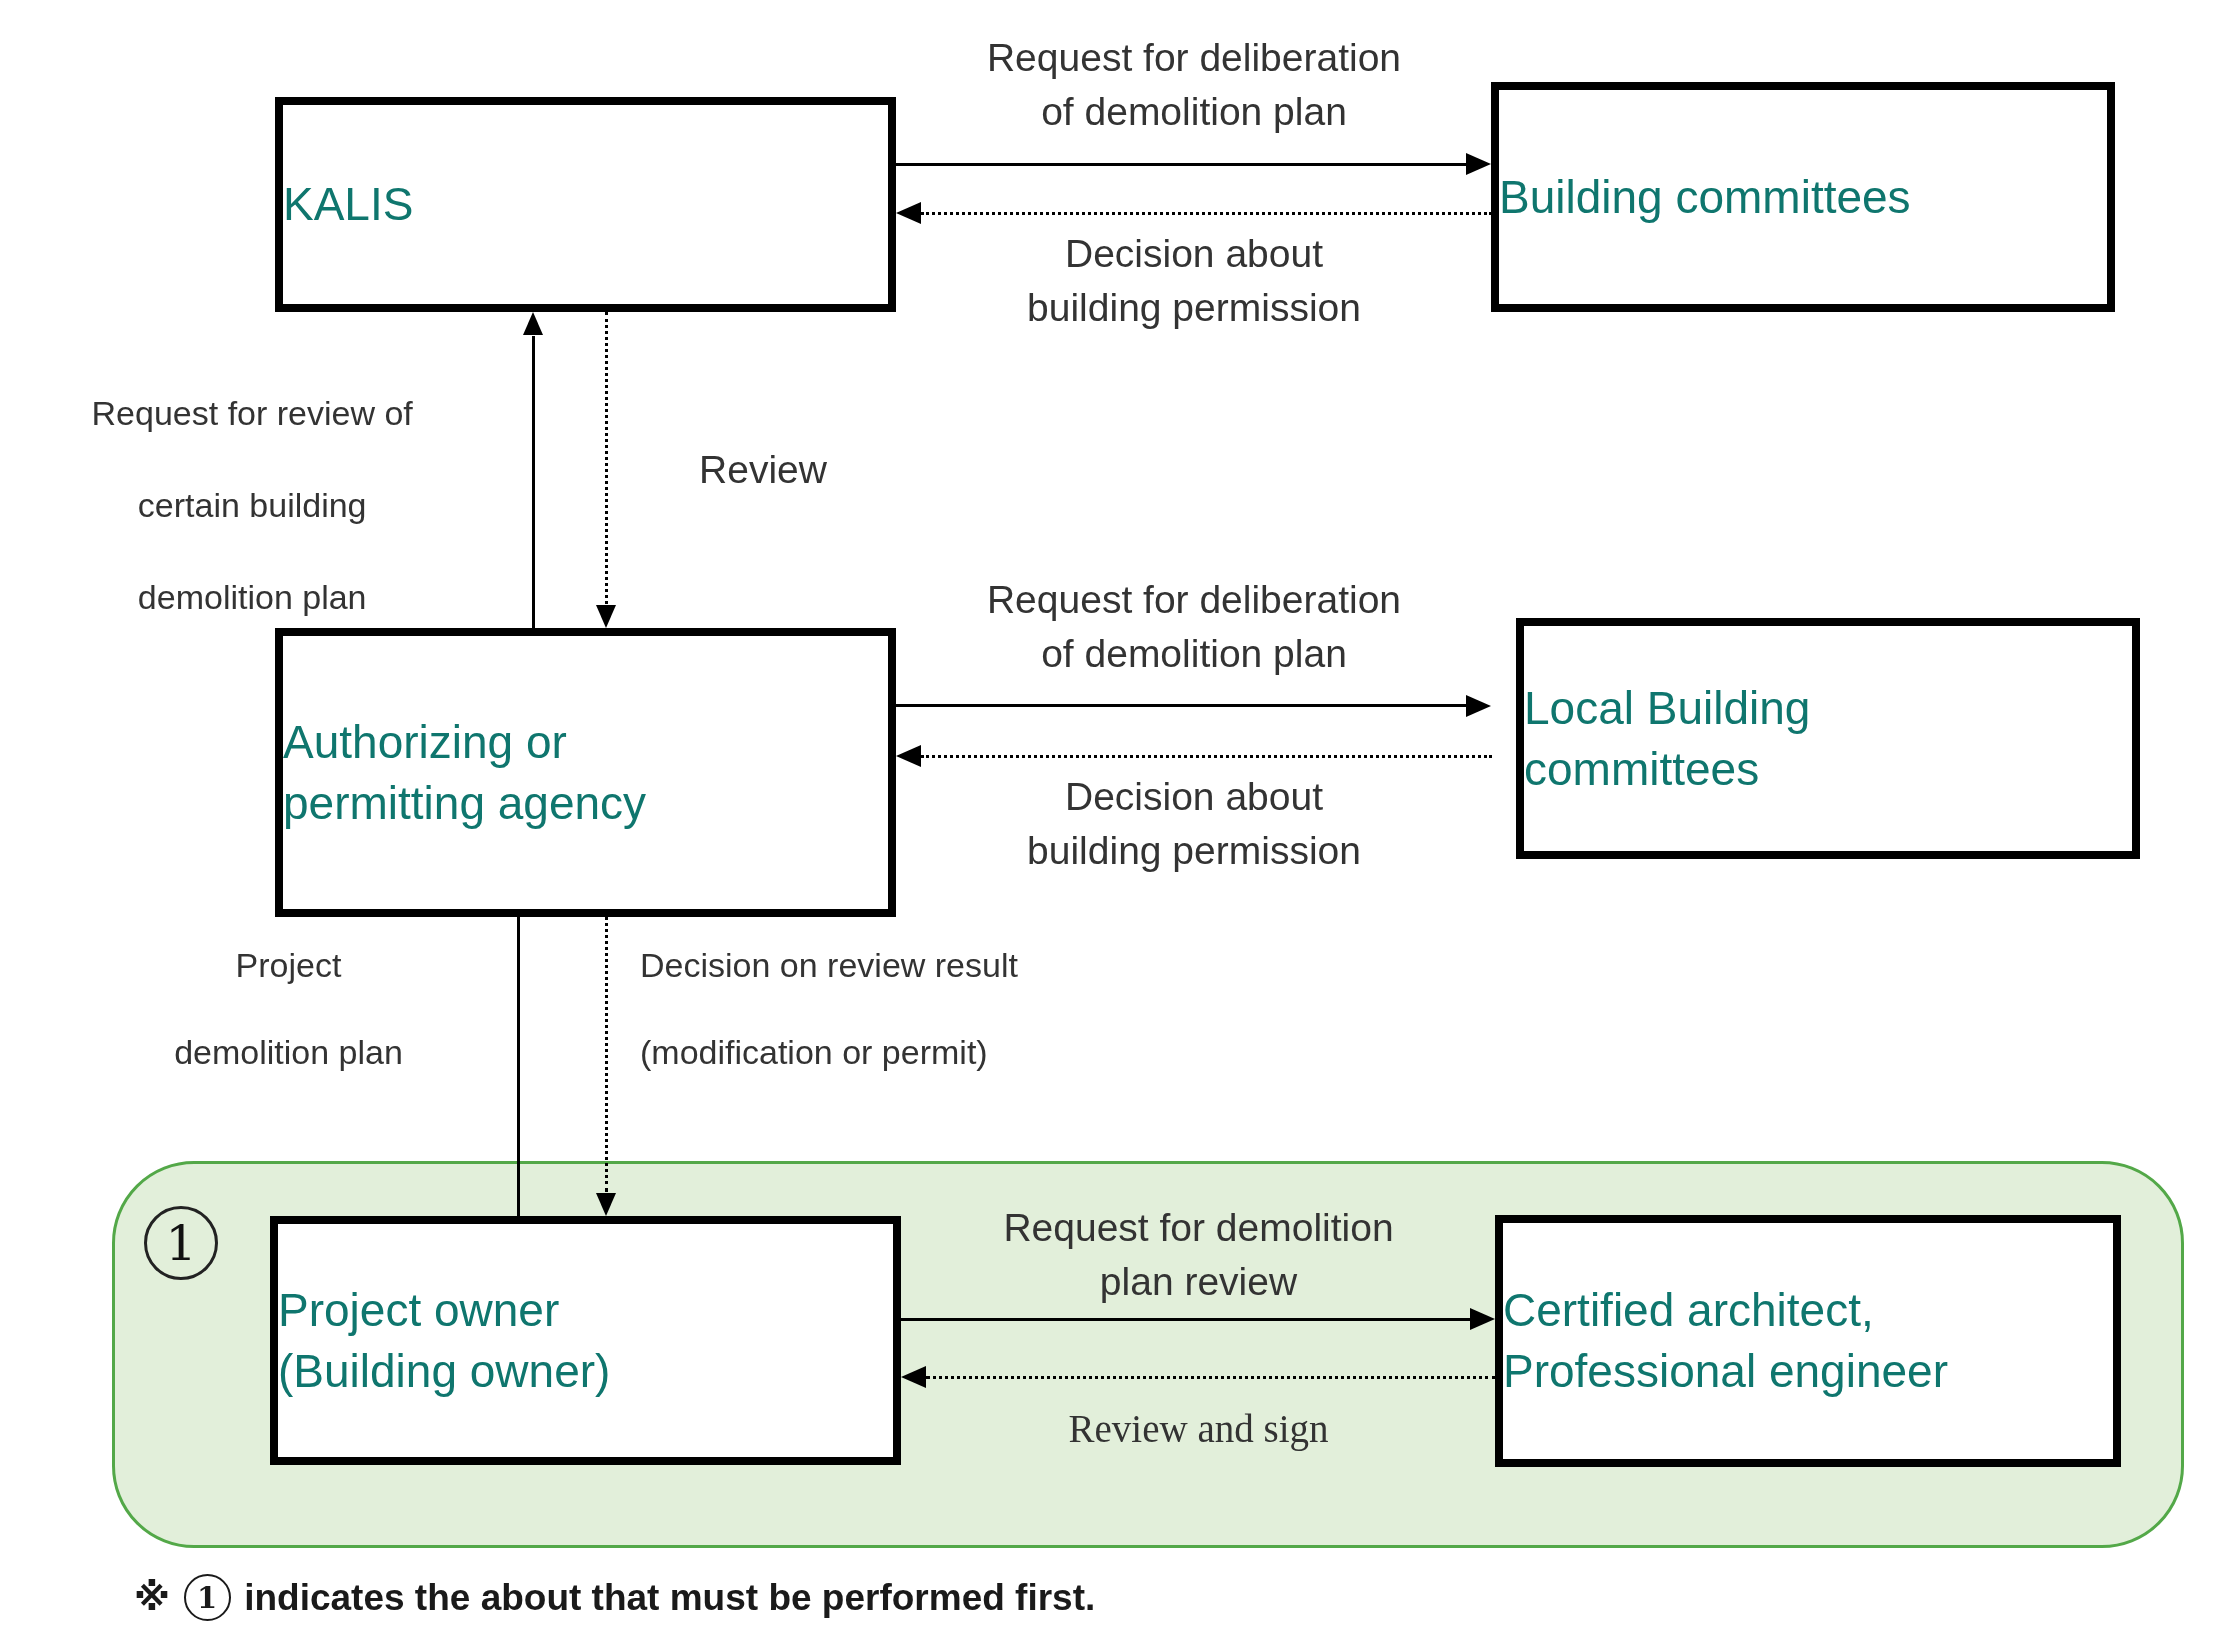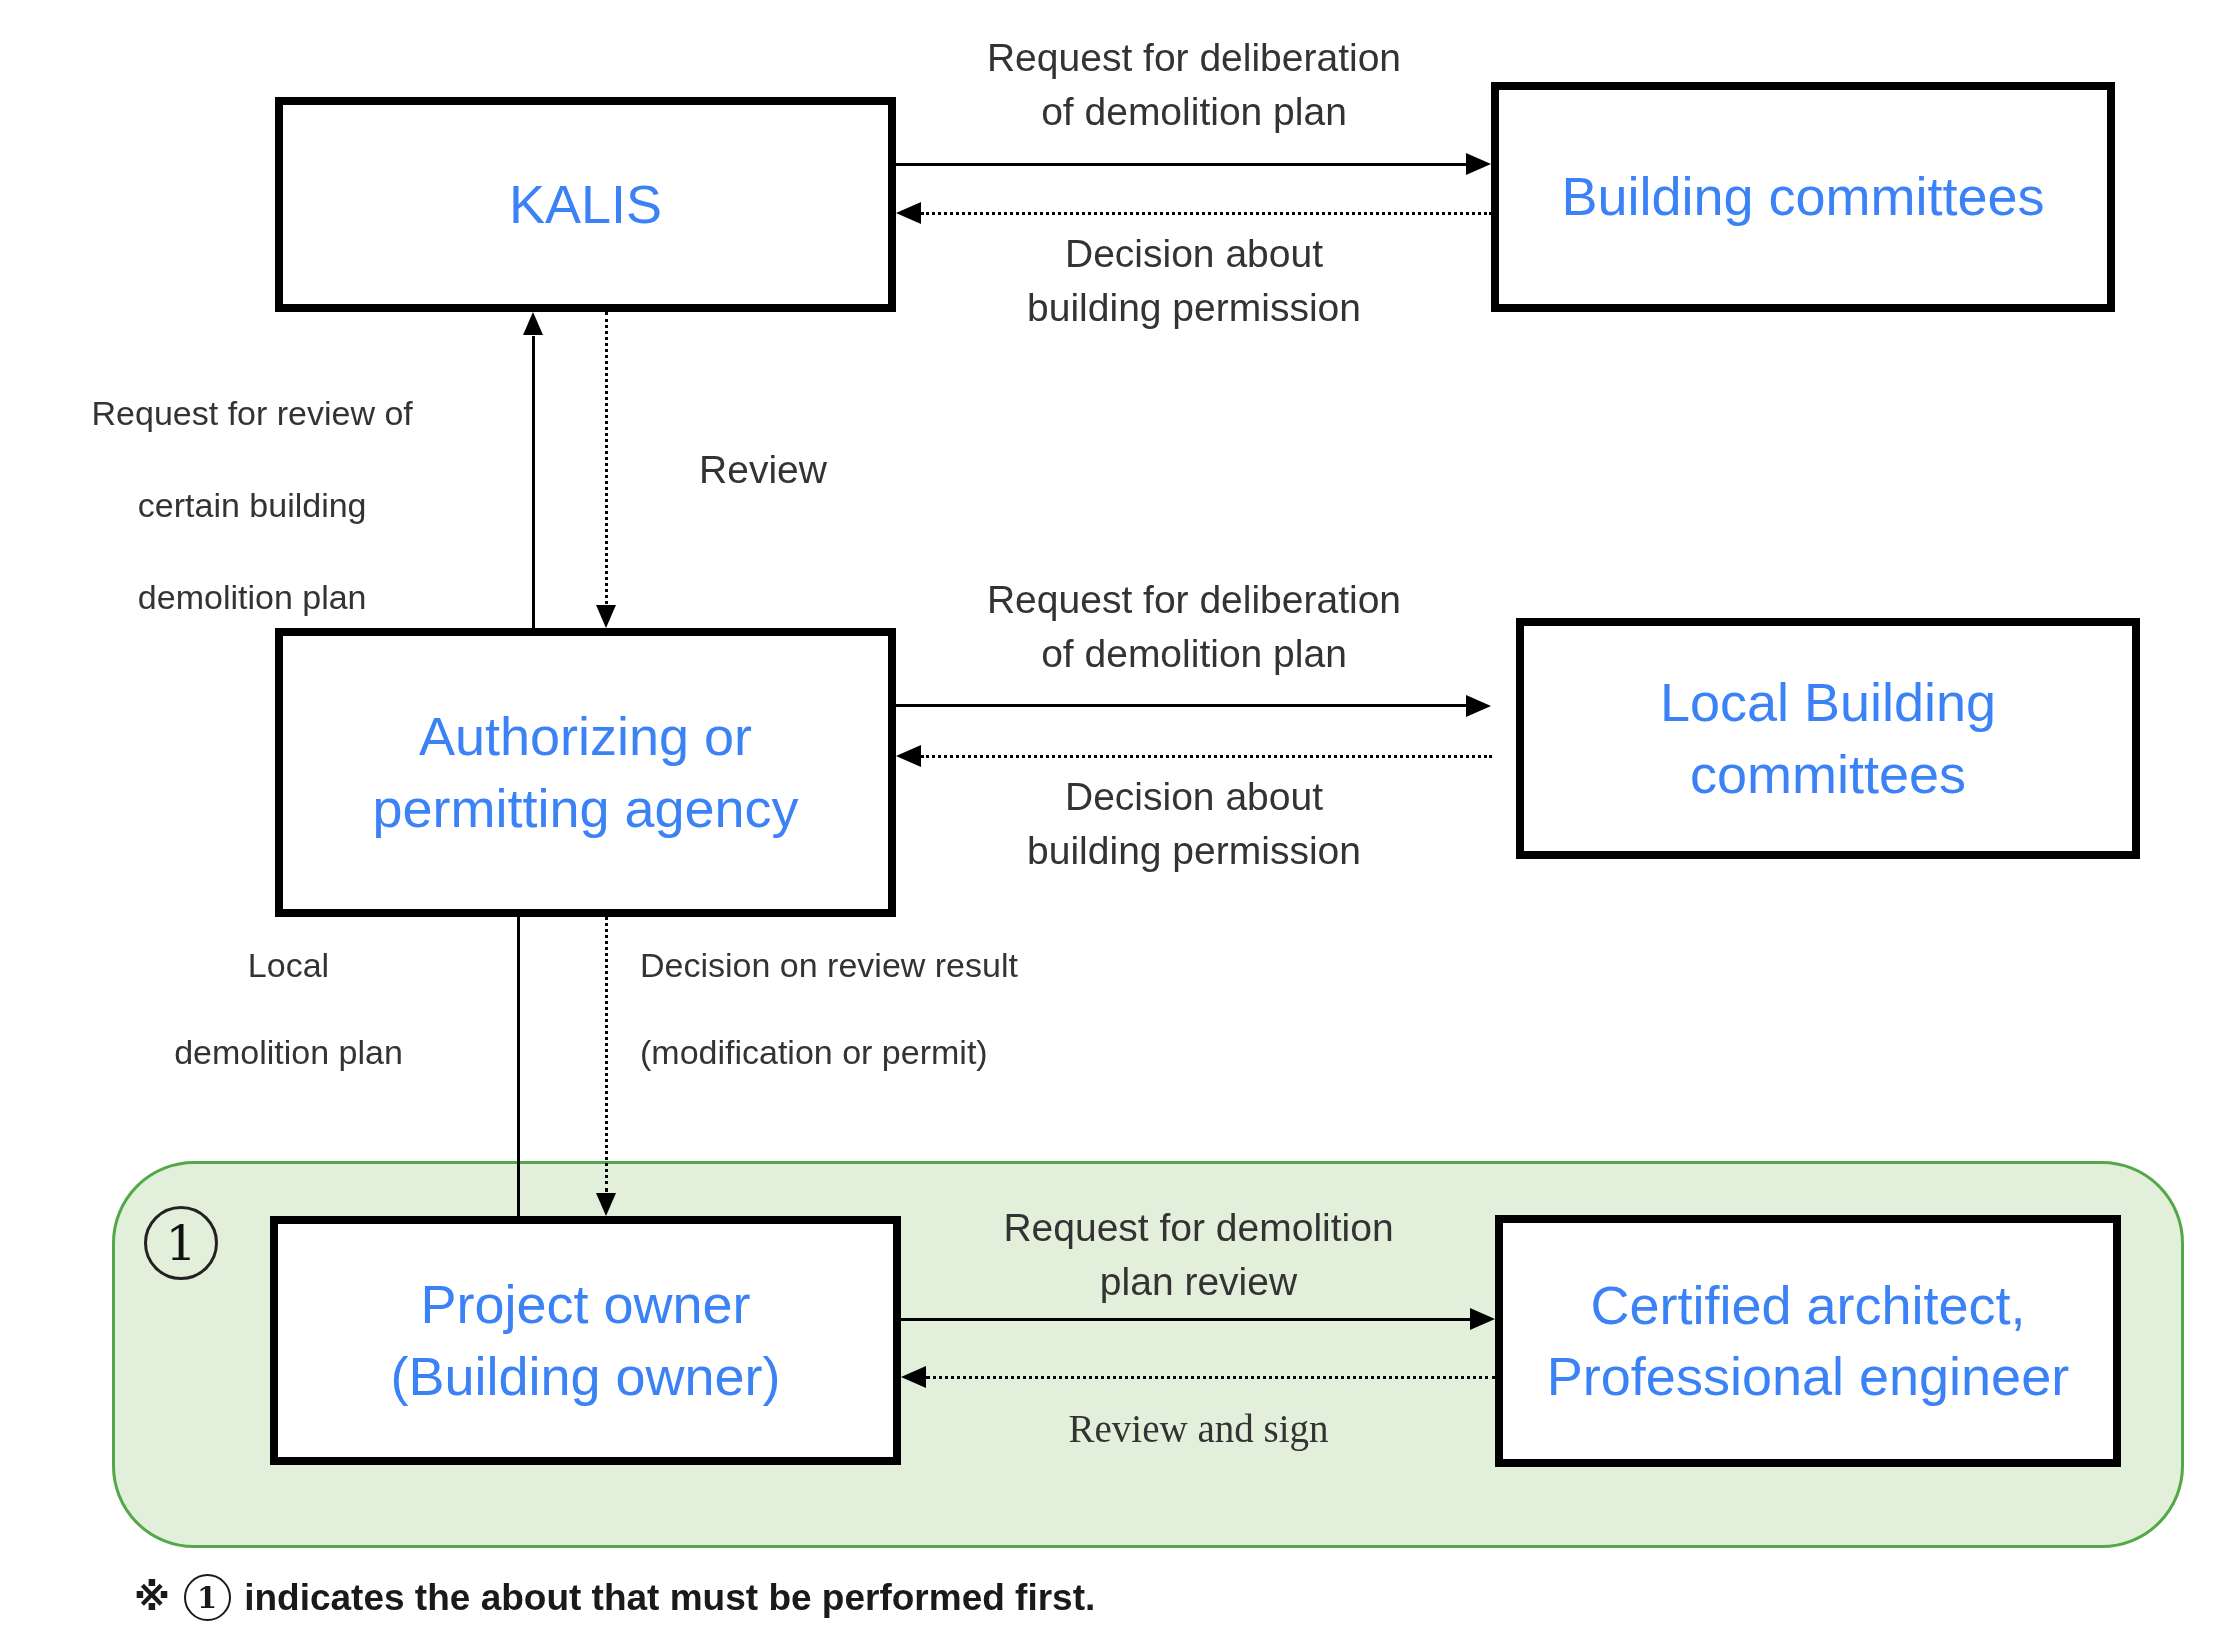--- a/index.html
+++ b/index.html
@@ -7,22 +7,22 @@
     position:relative;
     width:2215px;height:1648px;
     background:#ffffff;
     font-family:"Liberation Sans", sans-serif;
     overflow:hidden;
   }
   
   .node{
     position:absolute;box-sizing:border-box;
     background:#ffffff;border:8.7px solid #000000;
-    display:flex;flex-direction:column;align-items:center;justify-content:center;
-    text-align:center;font-size:54px;color:#3b82f6;line-height:1.32;z-index:3;
+    display:flex;flex-direction:column;align-items:flex-start;justify-content:center;
+    text-align:center;font-size:46px;color:#0f766e;line-height:1.32;z-index:3;
   }
   .node span{display:block;white-space:nowrap;}
   
   .lbl{position:absolute;font-size:39px;color:#333333;text-align:center;line-height:54px;z-index:2;}
   .lbl div{white-space:nowrap;}
   .lbl.big{font-size:34px;}
   
   .hline{position:absolute;height:0;border-top:3.9px solid #000;z-index:2;}
   .hdotted{position:absolute;height:0;border-top:3.9px dotted #000;z-index:2;}
   .vline{position:absolute;width:0;border-left:3.9px solid #000;z-index:2;}
@@ -102,21 +102,21 @@
   <div class="head right" style="left:1466px;top:695px;"></div>
 
   <div class="hdotted" style="left:921px;top:755px;width:571px;"></div>
   <div class="head left" style="left:896px;top:745px;"></div>
   <div class="lbl" style="left:896px;top:770px;width:596px;">
     <div>Decision about</div>
     <div>building permission</div>
   </div>
 
   <div class="lbl big" style="left:87px;top:922px;width:403px;line-height:87px;">
-    <div>Local</div>
+    <div>Project</div>
     <div>demolition plan</div>
   </div>
   <div class="vline" style="left:517px;top:892px;height:324px;"></div>
   <div class="head up" style="left:508px;top:868px;"></div>
   <div class="vdotted" style="left:605px;top:868px;height:324px;"></div>
   <div class="head down" style="left:596px;top:1193px;"></div>
   <div class="lbl" style="left:901px;top:1201px;width:595px;">
     <div>Request for demolition</div>
     <div>plan review</div>
   </div>

